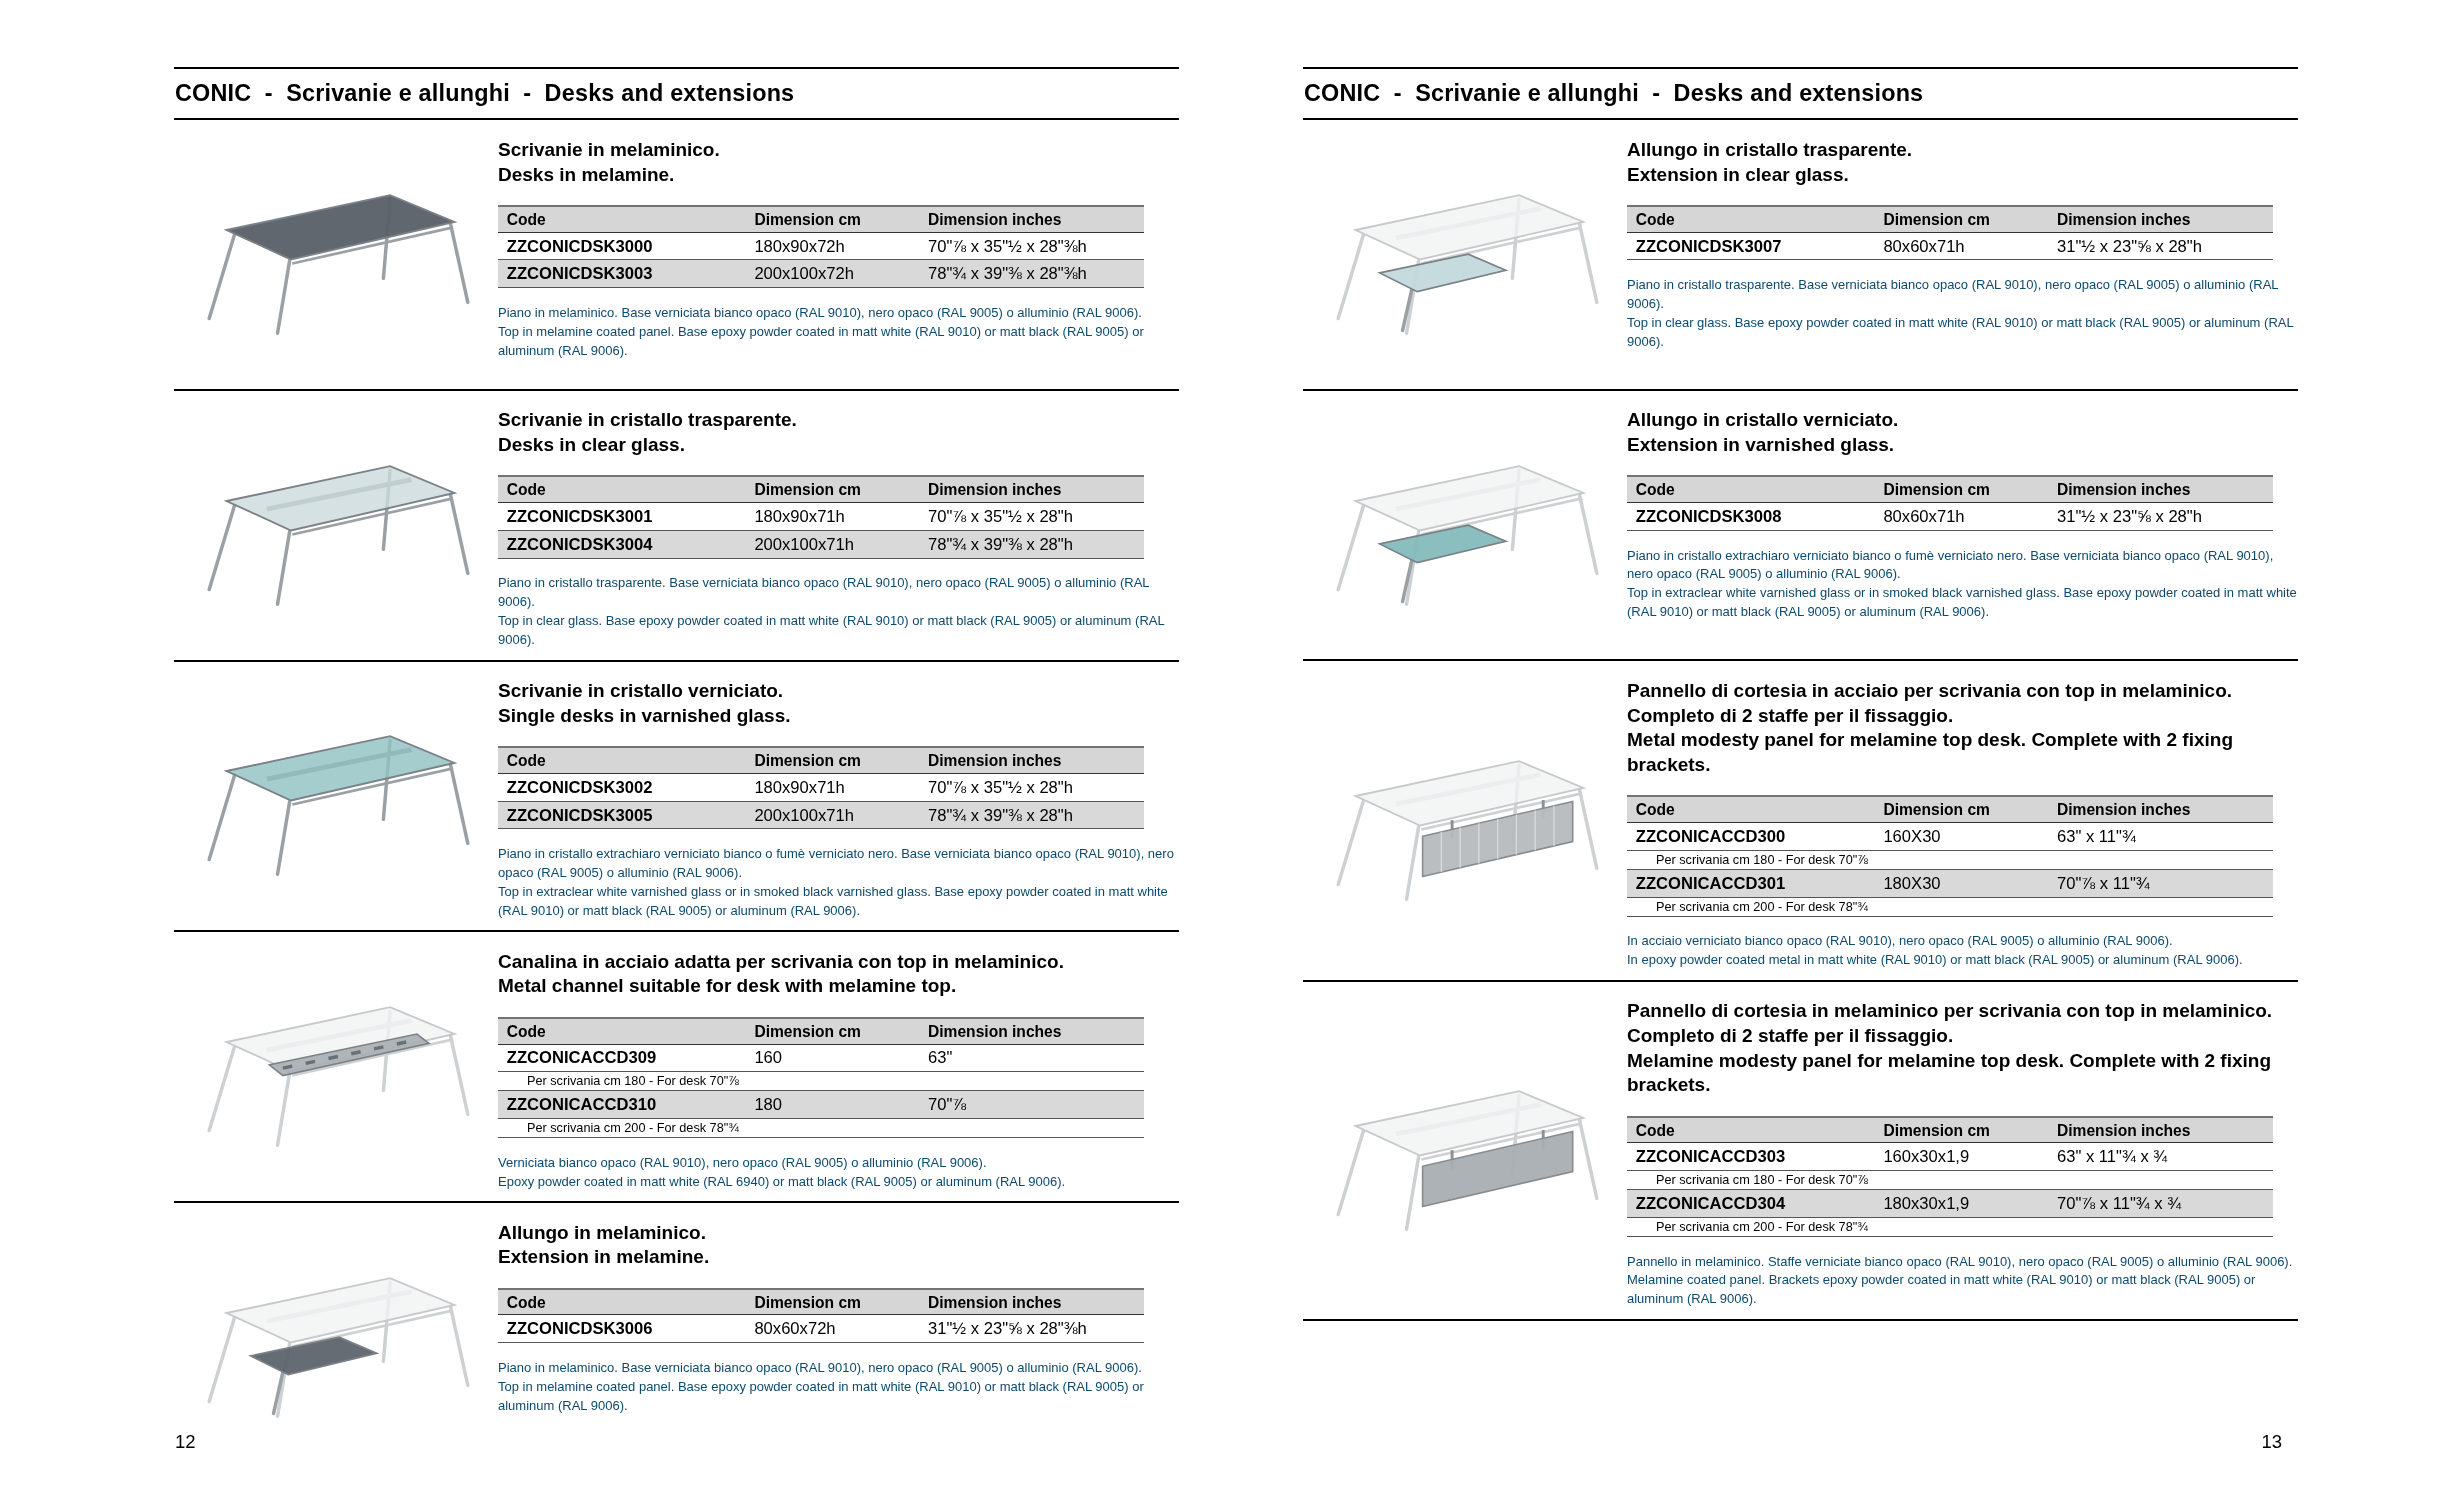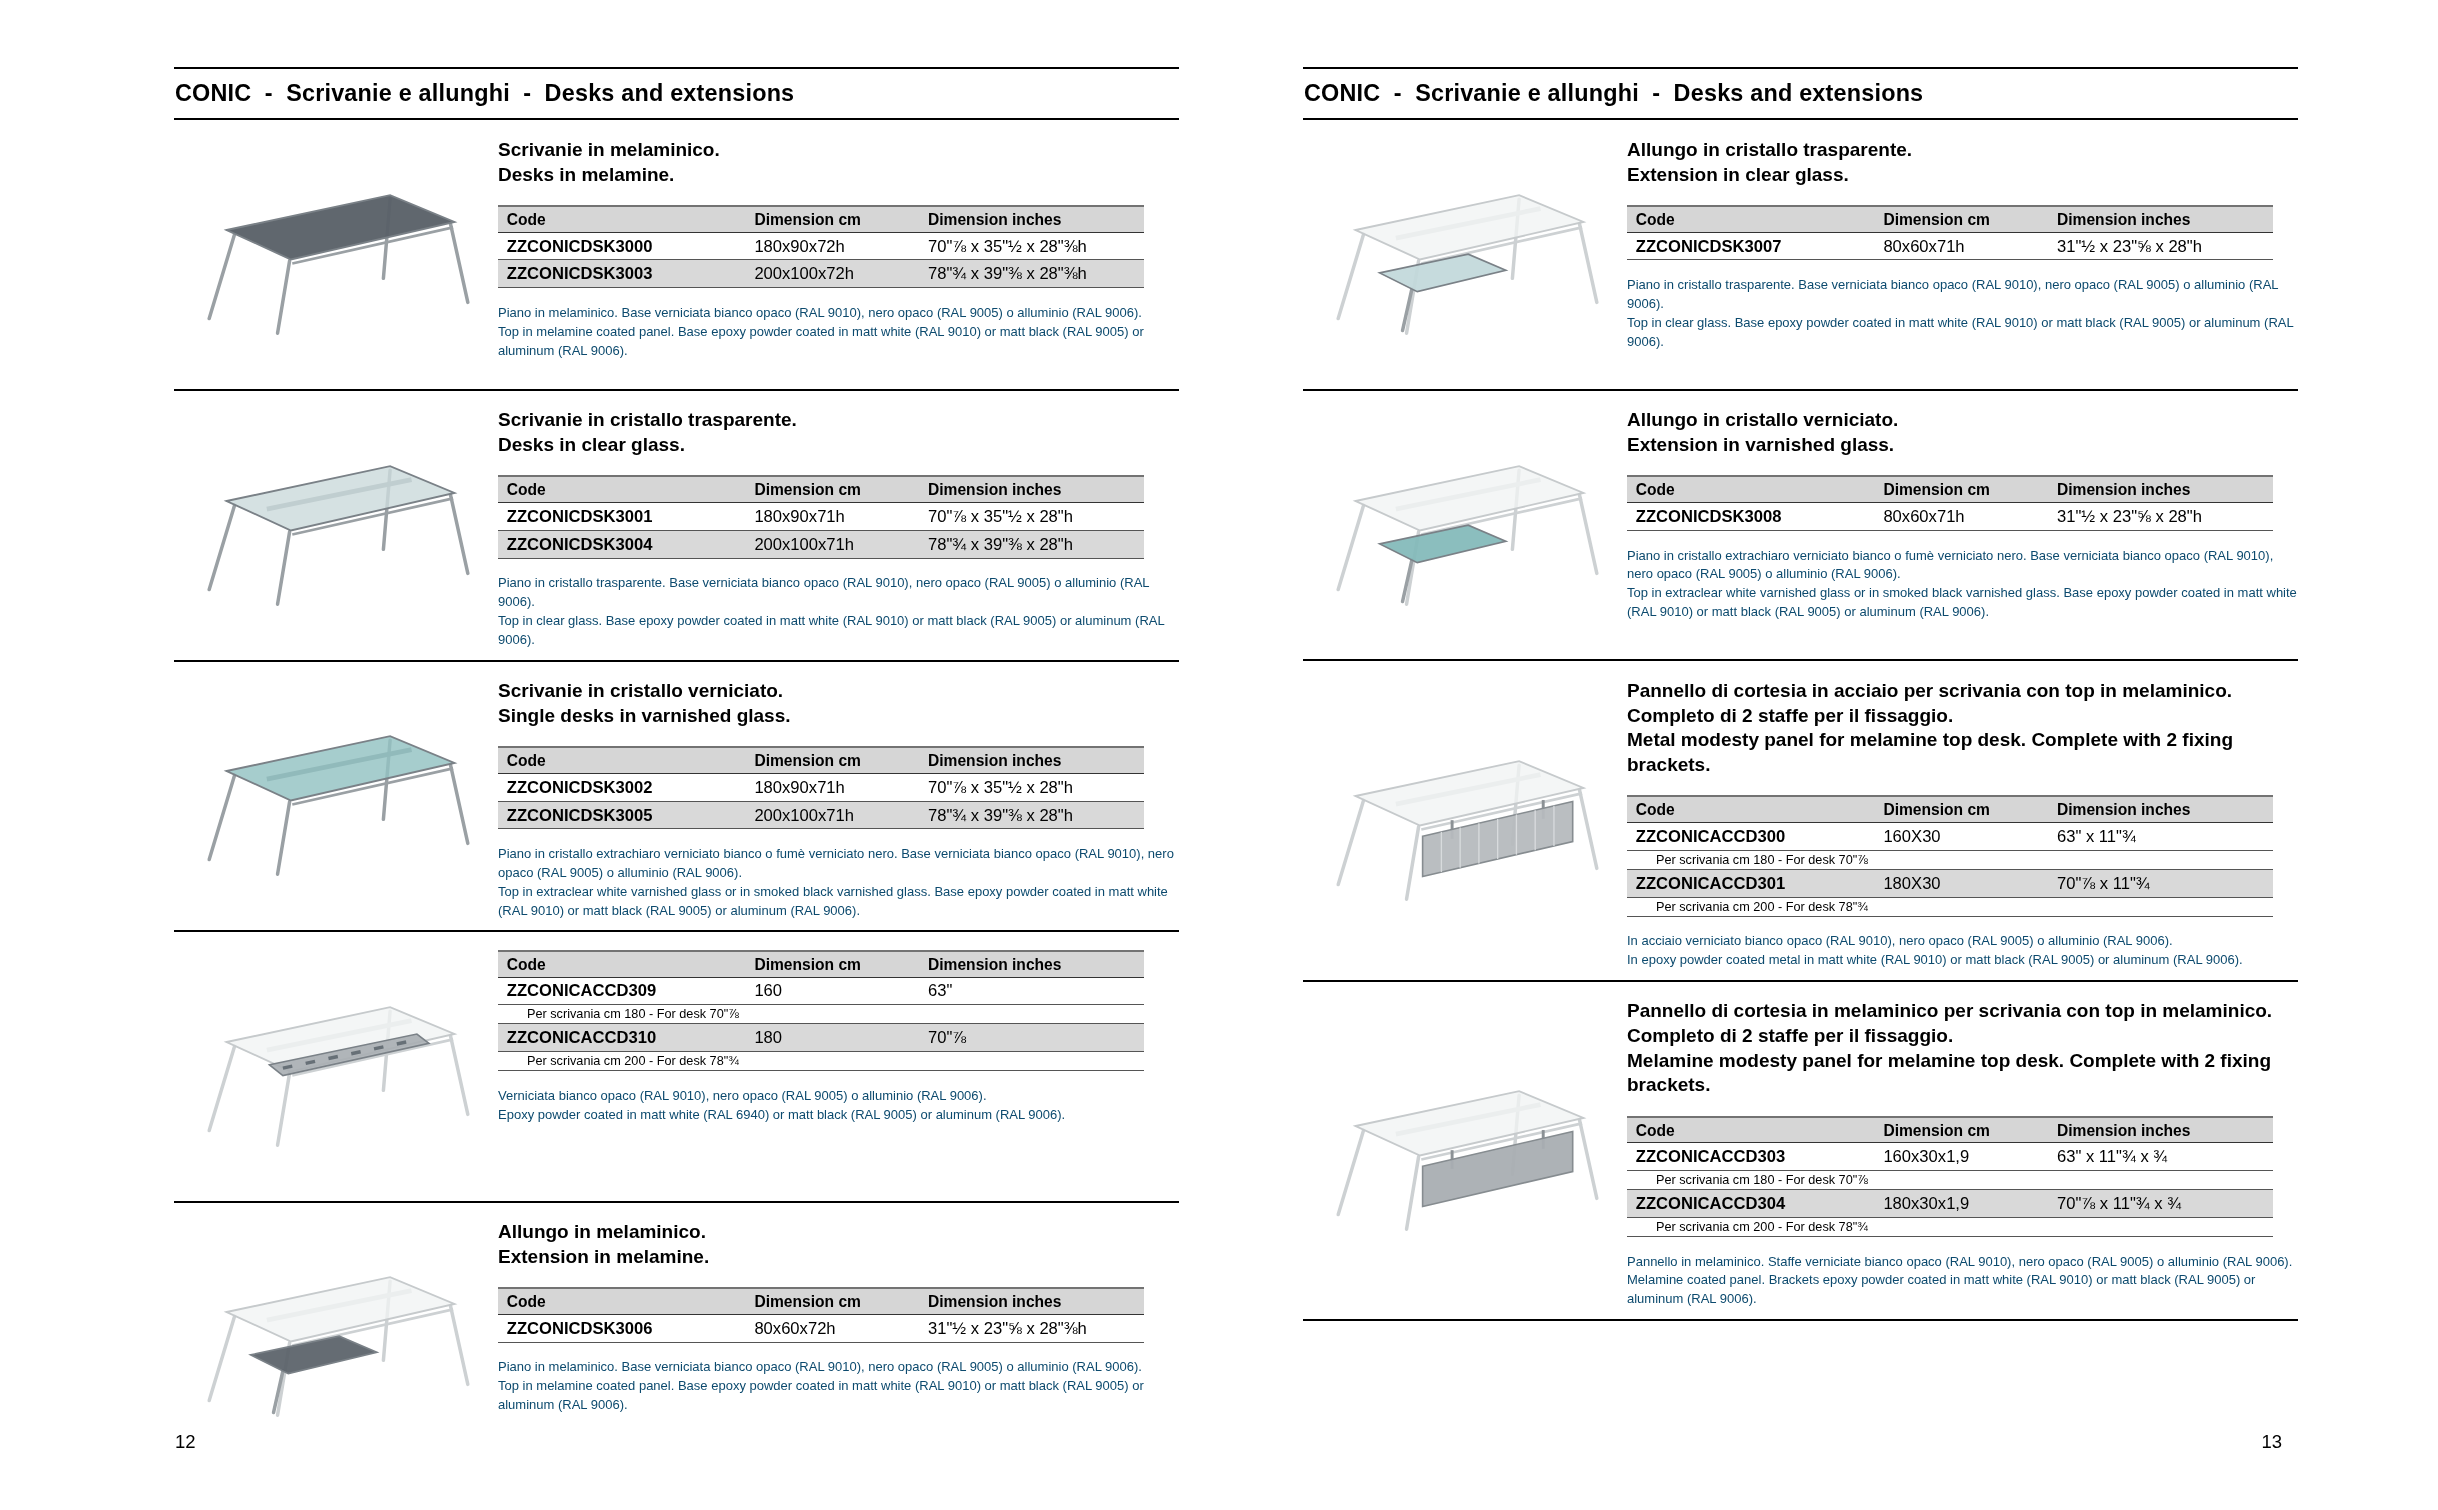--- a/index.html
+++ b/index.html
@@ -179,20 +179,24 @@
             <polygon points="60,73 170,50 179,57 70,81" fill="#a9aeb2" fill-opacity="0.9" stroke="#7a8187" stroke-width="1.2"></polygon>
             <line x1="70" y1="75.5" x2="77" y2="74" stroke="#677077" stroke-width="2.6"></line>
             <line x1="87" y1="71.9" x2="94" y2="70.4" stroke="#677077" stroke-width="2.6"></line>
             <line x1="104" y1="68.3" x2="111" y2="66.8" stroke="#677077" stroke-width="2.6"></line>
             <line x1="121" y1="64.7" x2="128" y2="63.2" stroke="#677077" stroke-width="2.6"></line>
             <line x1="138" y1="61.1" x2="145" y2="59.6" stroke="#677077" stroke-width="2.6"></line>
             <line x1="155" y1="57.5" x2="162" y2="56" stroke="#677077" stroke-width="2.6"></line>
           </svg>
         </div>
         <div class="content">
+          <div class="sec-title">
+            <div class="title-line">Canalina in acciaio adatta per scrivania con top in melaminico.</div>
+            <div class="title-line">Metal channel suitable for desk with melamine top.</div>
+          </div>
           <table class="spec">
             <thead>
               <tr>
                 <th>Code</th>
                 <th>Dimension cm</th>
                 <th>Dimension inches</th>
               </tr>
             </thead>
             <tbody>
               <tr class="data-row">

